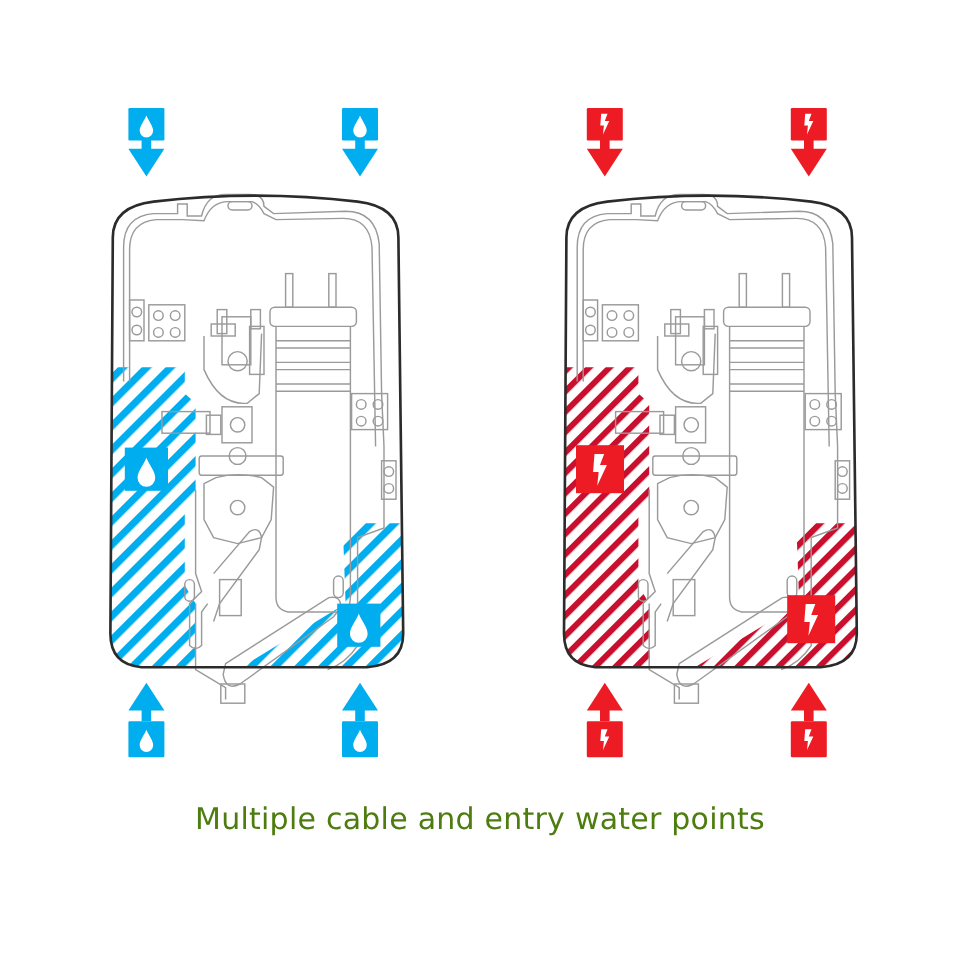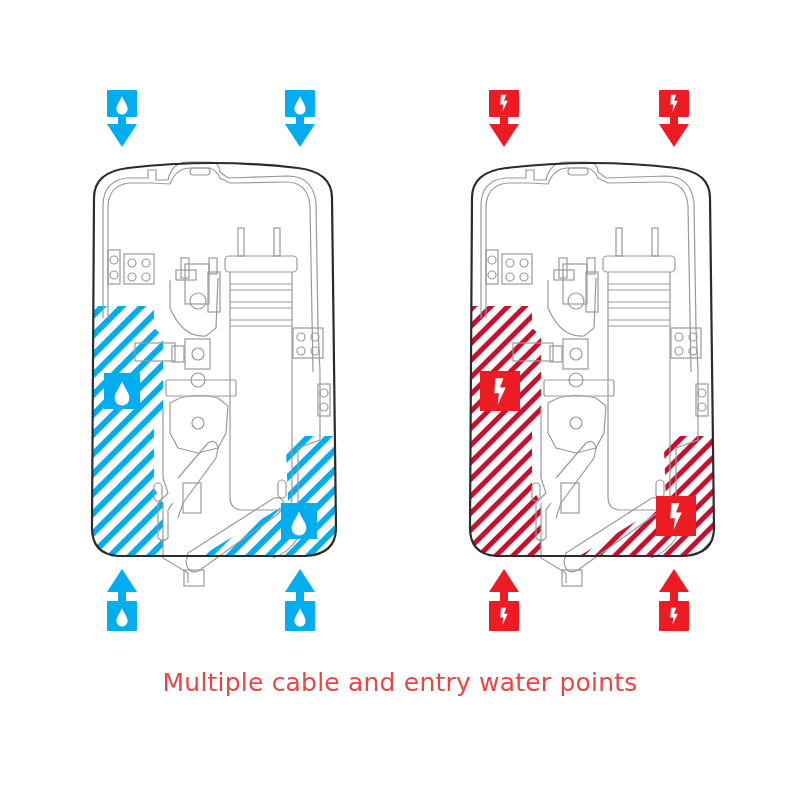--- a/index.html
+++ b/index.html
@@ -1,19 +1,19 @@
 <!DOCTYPE html>
 <html><head>
 <meta charset="utf-8">
 <style>
   html, body { margin:0; padding:0; background:#ffffff; }
   body { width:800px; height:800px; position:relative; overflow:hidden; font-family:"DejaVu Sans", sans-serif; }
   .panel { position:absolute; top:0; width:400px; height:660px; }
   .panel svg { position:absolute; left:0; top:0; }
-  .caption { position:absolute; left:0; width:800px; top:668px; text-align:center; font-size:25px; color:#ef4444; letter-spacing:0.2px; }
+  .caption { position:absolute; left:0; width:800px; top:668px; text-align:center; font-size:25px; color:#4d7c0f; letter-spacing:0.2px; }
 </style>
 </head>
 <body>
 
 <svg width="0" height="0" style="position:absolute">
   <defs>
     <pattern id="hatch-blue" patternUnits="userSpaceOnUse" width="14" height="14" patternTransform="rotate(45)">
       <rect width="14" height="14" fill="#ffffff"></rect>
       <rect x="0" y="0" width="6" height="14" fill="#00aeef"></rect>
     </pattern>

